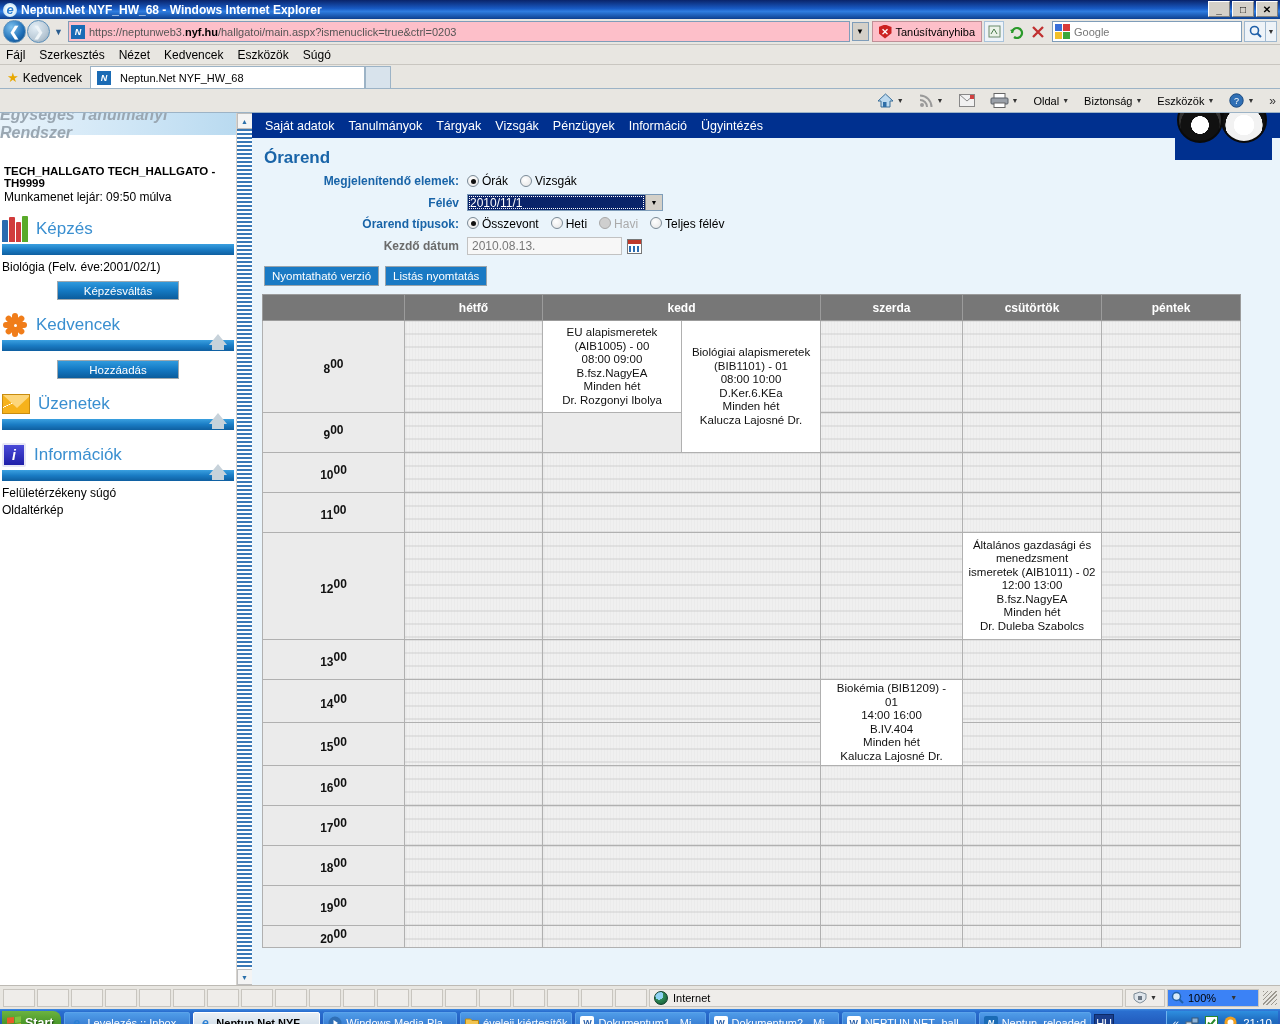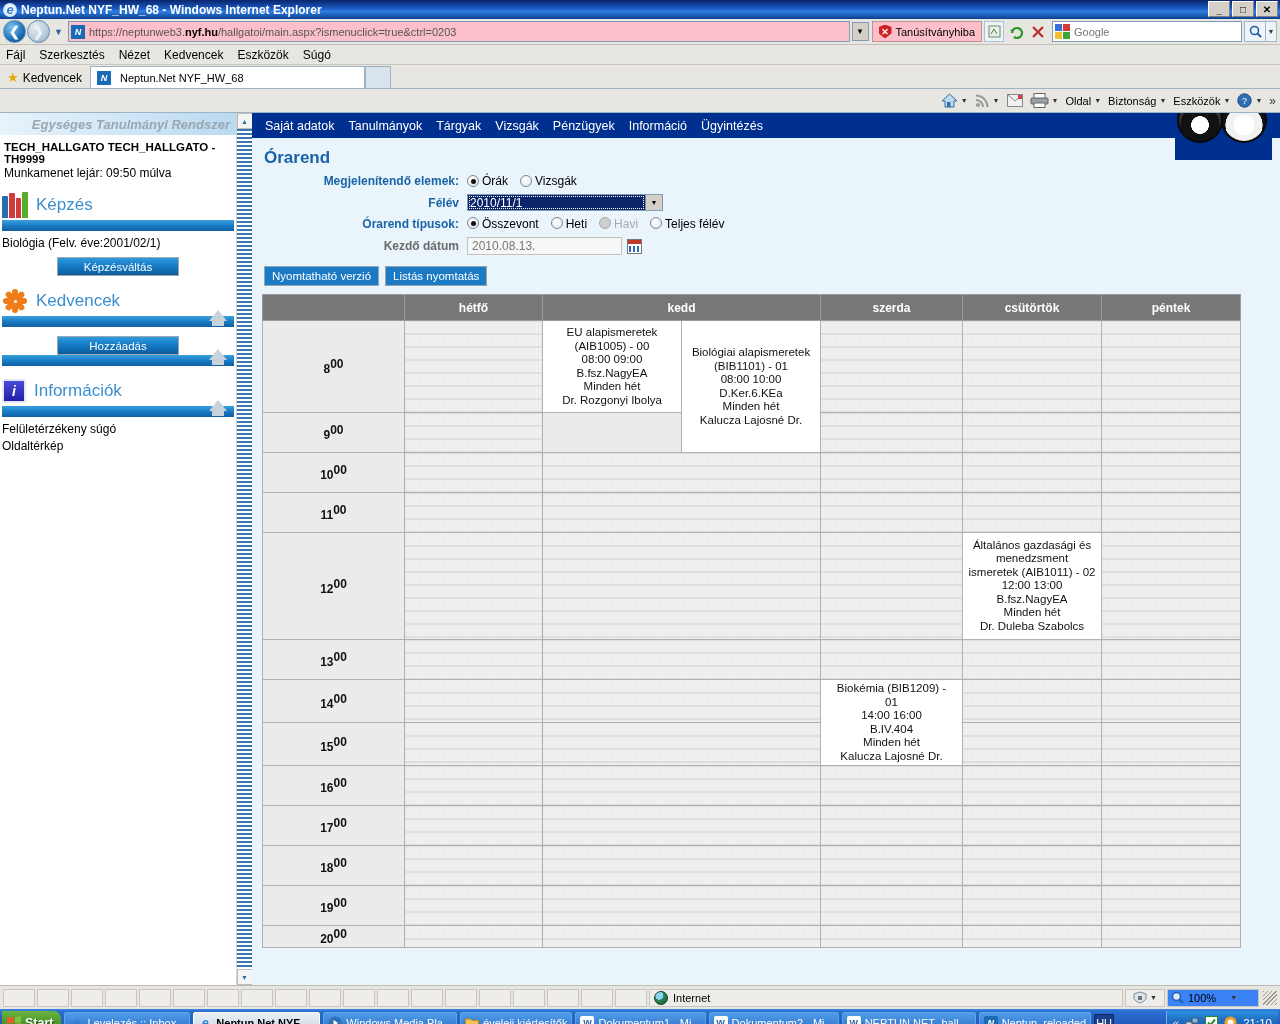--- a/index.html
+++ b/index.html
@@ -113,21 +113,21 @@
     border-bottom:1px solid #9cb3c6;
   }
   .tab {
     height:22px;background:#fff;border:1px solid #9cb3c6;border-bottom:none;
     display:flex;align-items:center;padding:0 10px 0 6px;gap:5px;font-size:11px;
     min-width:275px;
   }
   .tab.newtab{min-width:26px; background:#d8e3ec; padding:0;}
   #iebar2 {
     height:24px;background:#e8e6e1;display:flex;align-items:center;
-    justify-content:flex-end;padding-right:4px;gap:7px;font-size:11px;
+    justify-content:flex-end;padding-right:4px;gap:15px;font-size:11px;
     border-bottom:1px solid #9cb3c6;
   }
   #iebar2 .it { display:flex;align-items:center;gap:3px; }
   .car { font-size:7px;color:#333; }
 
   
   #page {
     position:relative;
     height: 872px;
     background:#fff;
@@ -136,23 +136,23 @@
   }
   
   #sidebar {
     width:236px; flex:0 0 236px; background:#fff; position:relative;
     font-size:12px; color:#000;
   }
   #sb-banner {
     height:22px;
     background:linear-gradient(to right,#e8f3fb 0%,#cfe6f6 55%,#b9daf0 100%);
     display:flex;align-items:center;justify-content:flex-end;padding-right:6px;
-    font-style:italic;font-weight:bold;color:#9aa7b2;font-size:13px;
-  }
-  #sb-user { padding:6px 4px 0 4px; }
+    font-style:italic;font-weight:bold;color:#9aa7b2;font-size:16px;
+  }
+  #sb-user { padding:6px 4px 0 4px;margin-top:24px; }
   #sb-user .u1 { font-weight:bold; font-size:11.5px; }
   #sb-user .u2 { font-size:12px; margin-top:1px; }
   .sb-sec-head {
     display:flex;align-items:center;gap:8px;margin-top:10px;padding-left:2px;
     height:30px;
   }
   .sb-sec-head .title { color:#3a8fd0; font-size:17px; }
   .sb-bar {
     height:11px; margin:0 2px;
     background:linear-gradient(to bottom,#3aa0e0 0%,#1a7cc4 50%,#0f5fa0 100%);
@@ -514,20 +514,24 @@
       </span>
       <span class="title">Kedvencek</span>
     </div>
     <div class="sb-bar">
       <span class="uparrow"></span>
     </div>
     <div class="sb-body">
       <div class="sb-btn">Hozzáadás</div>
     </div>
 
+    <div class="sb-sec-head">
+      <span class="ic-mail"></span>
+      <span class="title">Üzenetek</span>
+    </div>
     <div class="sb-bar">
       <span class="uparrow"></span>
     </div>
 
     <div class="sb-sec-head">
       <span class="ic-info">i</span>
       <span class="title">Információk</span>
     </div>
     <div class="sb-bar">
       <span class="uparrow"></span>

